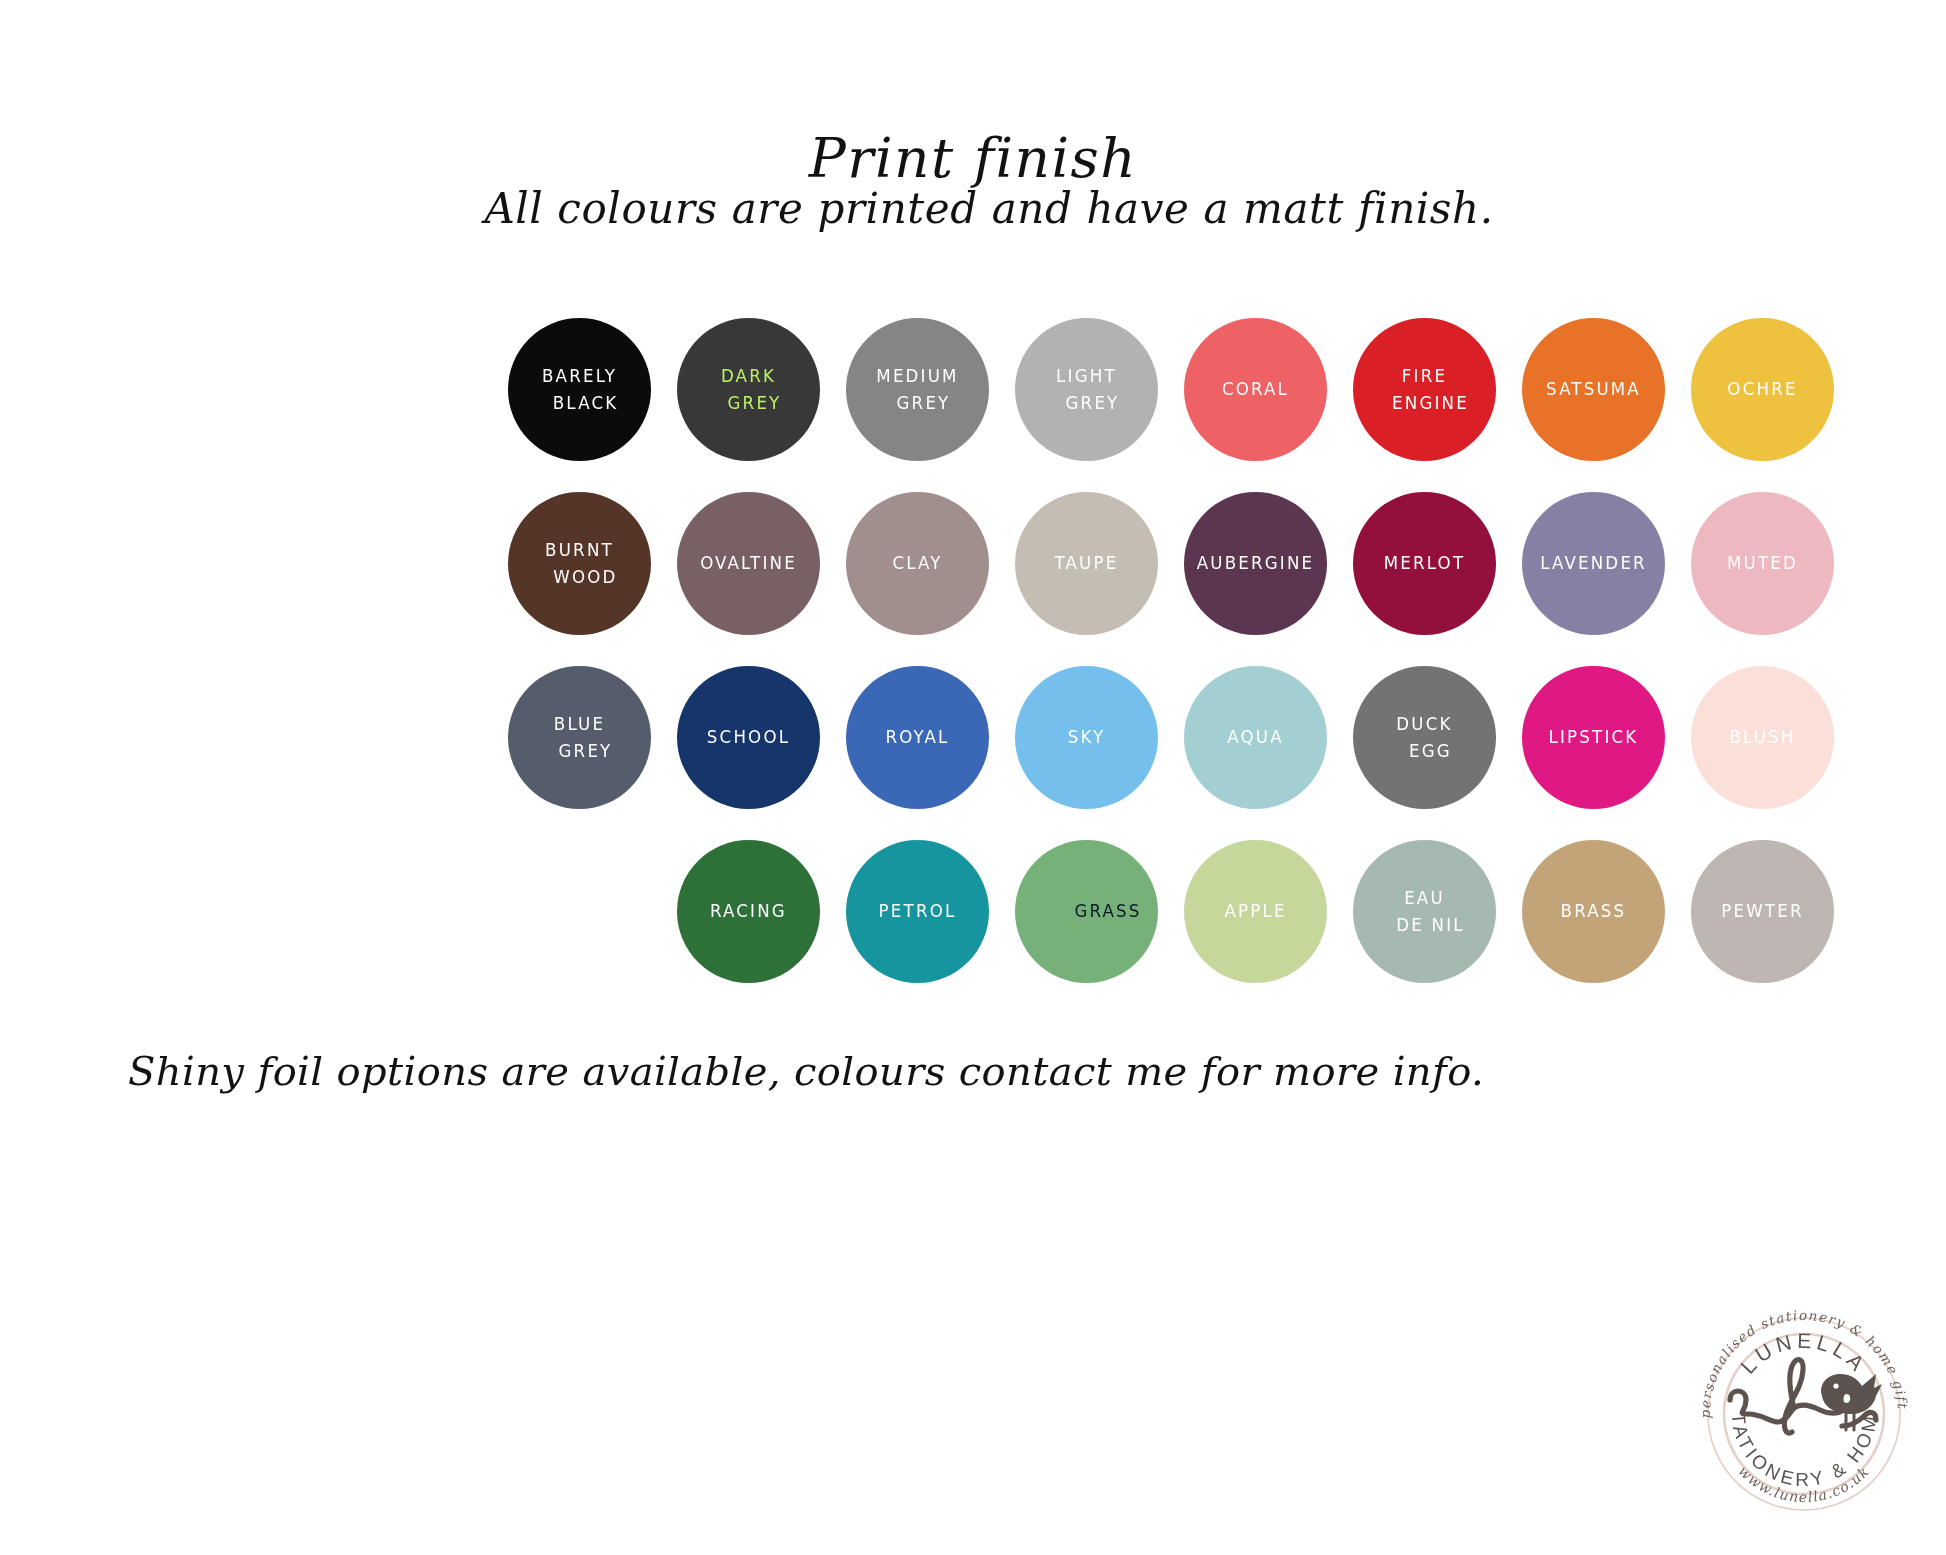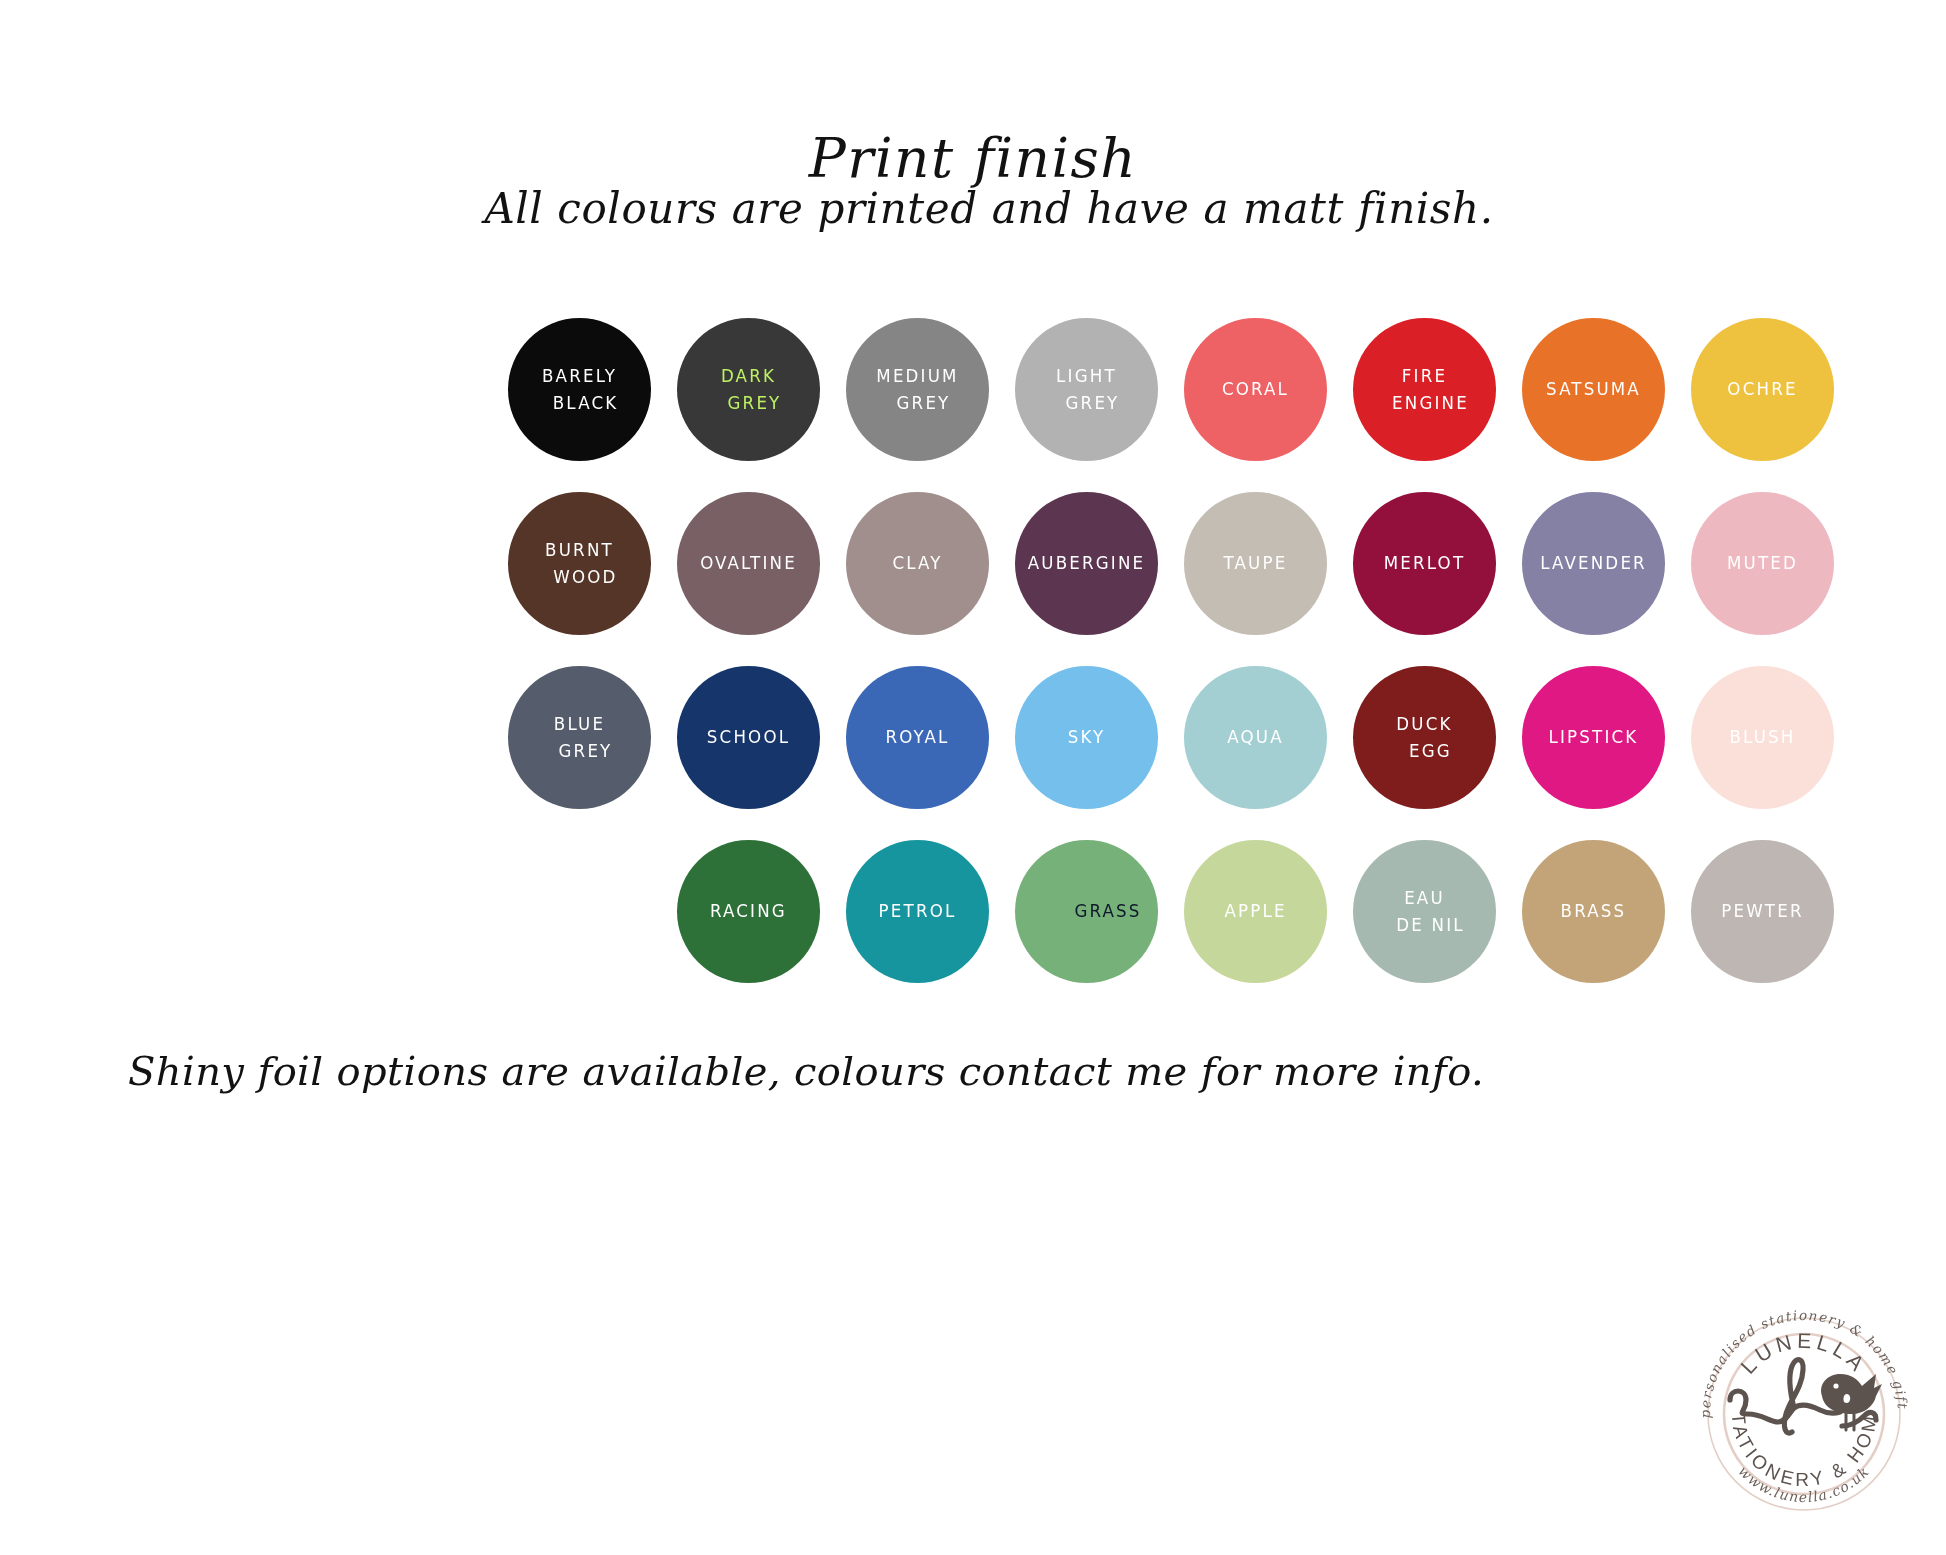--- a/index.html
+++ b/index.html
@@ -148,26 +148,26 @@
       <div class="swatch-row">
         <div class="swatch" style="background: rgb(85, 53, 39);">
           <div class="swatch-label" style="color: rgb(255, 255, 255);"><span>BURNT</span><span class="l2">WOOD</span></div>
         </div>
         <div class="swatch" style="background: rgb(120, 96, 101);">
           <div class="swatch-label" style="color: rgb(255, 255, 255);"><span>OVALTINE</span></div>
         </div>
         <div class="swatch" style="background: rgb(160, 143, 140);">
           <div class="swatch-label" style="color: rgb(255, 255, 255);"><span>CLAY</span></div>
         </div>
+        <div class="swatch" style="background: rgb(196, 189, 180);">
+          <div class="swatch-label" style="color: rgb(255, 255, 255);"><span>TAUPE</span></div>
+        </div>
         <div class="swatch" style="background: rgb(92, 53, 80);">
           <div class="swatch-label" style="color: rgb(255, 255, 255);"><span>AUBERGINE</span></div>
         </div>
-        <div class="swatch" style="background: rgb(196, 189, 180);">
-          <div class="swatch-label" style="color: rgb(255, 255, 255);"><span>TAUPE</span></div>
-        </div>
         <div class="swatch" style="background: rgb(147, 16, 60);">
           <div class="swatch-label" style="color: rgb(255, 255, 255);"><span>MERLOT</span></div>
         </div>
         <div class="swatch" style="background: rgb(132, 129, 164);">
           <div class="swatch-label" style="color: rgb(255, 255, 255);"><span>LAVENDER</span></div>
         </div>
         <div class="swatch" style="background: rgb(238, 184, 192);">
           <div class="swatch-label" style="color: rgb(255, 255, 255);"><span>MUTED</span></div>
         </div>
       </div>
@@ -180,21 +180,21 @@
         </div>
         <div class="swatch" style="background: rgb(58, 103, 182);">
           <div class="swatch-label" style="color: rgb(255, 255, 255);"><span>ROYAL</span></div>
         </div>
         <div class="swatch" style="background: rgb(116, 191, 236);">
           <div class="swatch-label" style="color: rgb(255, 255, 255);"><span>SKY</span></div>
         </div>
         <div class="swatch" style="background: rgb(163, 207, 211);">
           <div class="swatch-label" style="color: rgb(255, 255, 255);"><span>AQUA</span></div>
         </div>
-        <div class="swatch" style="background: #7f1d1d;">
+        <div class="swatch" style="background: #737373;">
           <div class="swatch-label" style="color: rgb(255, 255, 255);"><span>DUCK</span><span class="l2">EGG</span></div>
         </div>
         <div class="swatch" style="background: rgb(224, 24, 132);">
           <div class="swatch-label" style="color: rgb(255, 255, 255);"><span>LIPSTICK</span></div>
         </div>
         <div class="swatch" style="background: rgb(251, 224, 218);">
           <div class="swatch-label" style="color: rgb(255, 255, 255);"><span>BLUSH</span></div>
         </div>
       </div>
       <div class="swatch-row">

